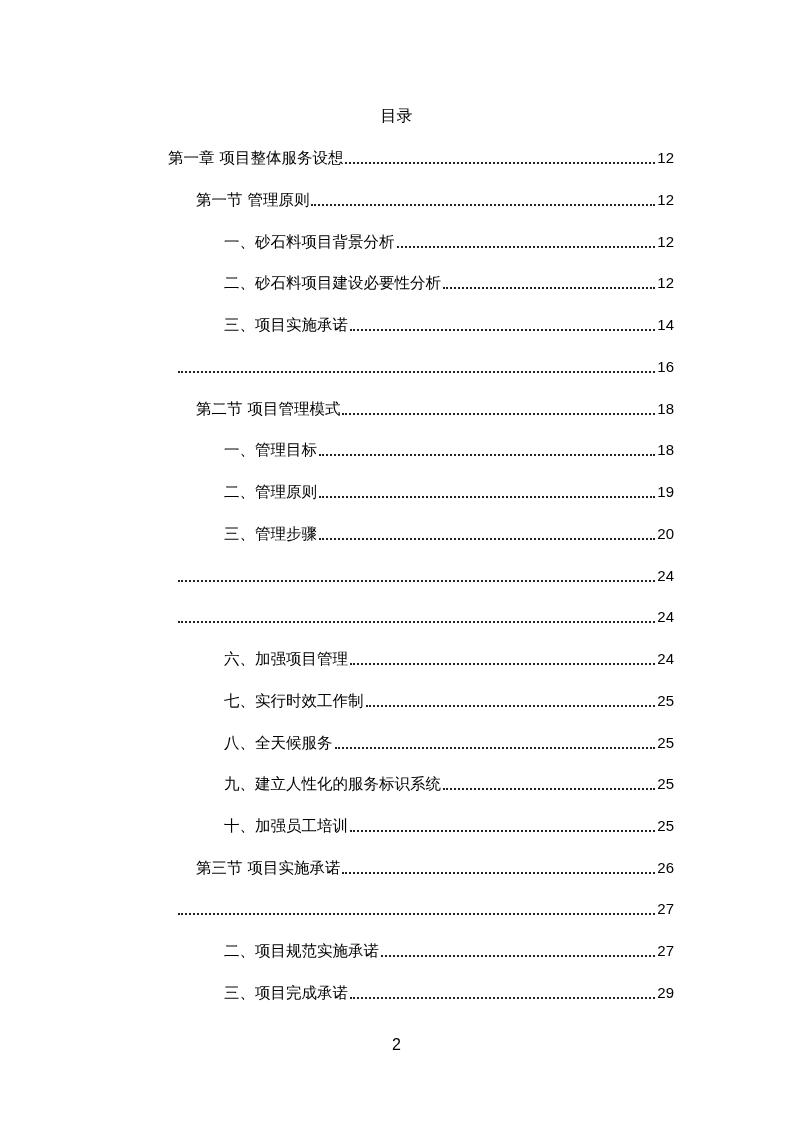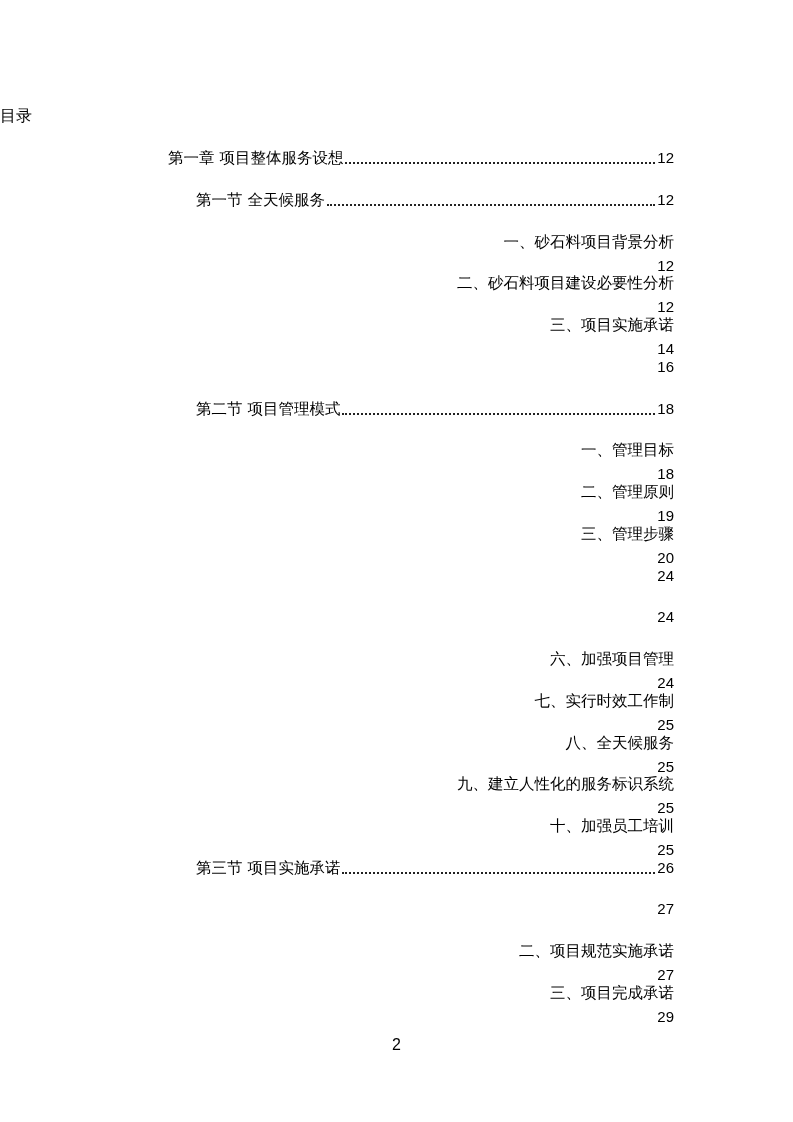--- a/index.html
+++ b/index.html
@@ -1,46 +1,46 @@
 <!DOCTYPE html>
 <html><head>
 <meta charset="utf-8">
 <style>
   html, body { margin: 0; padding: 0; background: #ffffff; }
   body { width: 793px; height: 1122px; position: relative; overflow: hidden;
          font-family: "DejaVu Sans", "Liberation Sans", sans-serif; color: #000; }
-  .title { position: absolute; top: 104px; left: 0; width: 793px; 
+  .title { position: absolute; top: 104px; left: 0; width: 793px; text-align: center;
            font-size: 16px; line-height: 24px; }
   .toc { position: absolute; top: 146px; left: 0; width: 793px; }
   .entry { position: absolute; height: 24px; display: flex; align-items: flex-end;
            right: 119px; font-size: 15.5px; line-height: 24px; white-space: nowrap; }
   .entry.l1 { left: 120px; }
   .entry.l2 { left: 148px; }
-  .entry.l3 { left: 176px; flex-direction: column; }
+  .entry.l3 { left: 176px; }
   .label { flex: 0 0 auto; margin-left: 48px; }
   .leader { flex: 1 1 auto; overflow: hidden; height: 24px; position: relative; margin: 0 2px; }
   .leader::after { content: ""; position: absolute; left: 0; right: 0; bottom: 6px;
                    border-bottom: 2px dotted #222; }
   .page { flex: 0 0 auto; font-family: "Liberation Sans", sans-serif; font-size: 15px; text-align: center; }
   .footer { position: absolute; top: 1036px; left: 0; width: 793px; text-align: center;
             font-family: "Liberation Sans", sans-serif; font-size: 16px; }
 </style>
 </head>
 <body>
 
 <div class="title">目录</div>
 
 <div class="toc">
   <div class="entry l1" style="top:0px">
     <span class="label">第一章  项目整体服务设想</span>
     <span class="leader"></span>
     <span class="page">12</span>
   </div>
   <div class="entry l2" style="top:42px">
-    <span class="label">第一节  全天候服务</span>
+    <span class="label">第一节  管理原则</span>
     <span class="leader"></span>
     <span class="page">12</span>
   </div>
   <div class="entry l3" style="top:84px">
     <span class="label">一、砂石料项目背景分析</span>
     <span class="leader"></span>
     <span class="page">12</span>
   </div>
   <div class="entry l3" style="top:125px">
     <span class="label">二、砂石料项目建设必要性分析</span>

